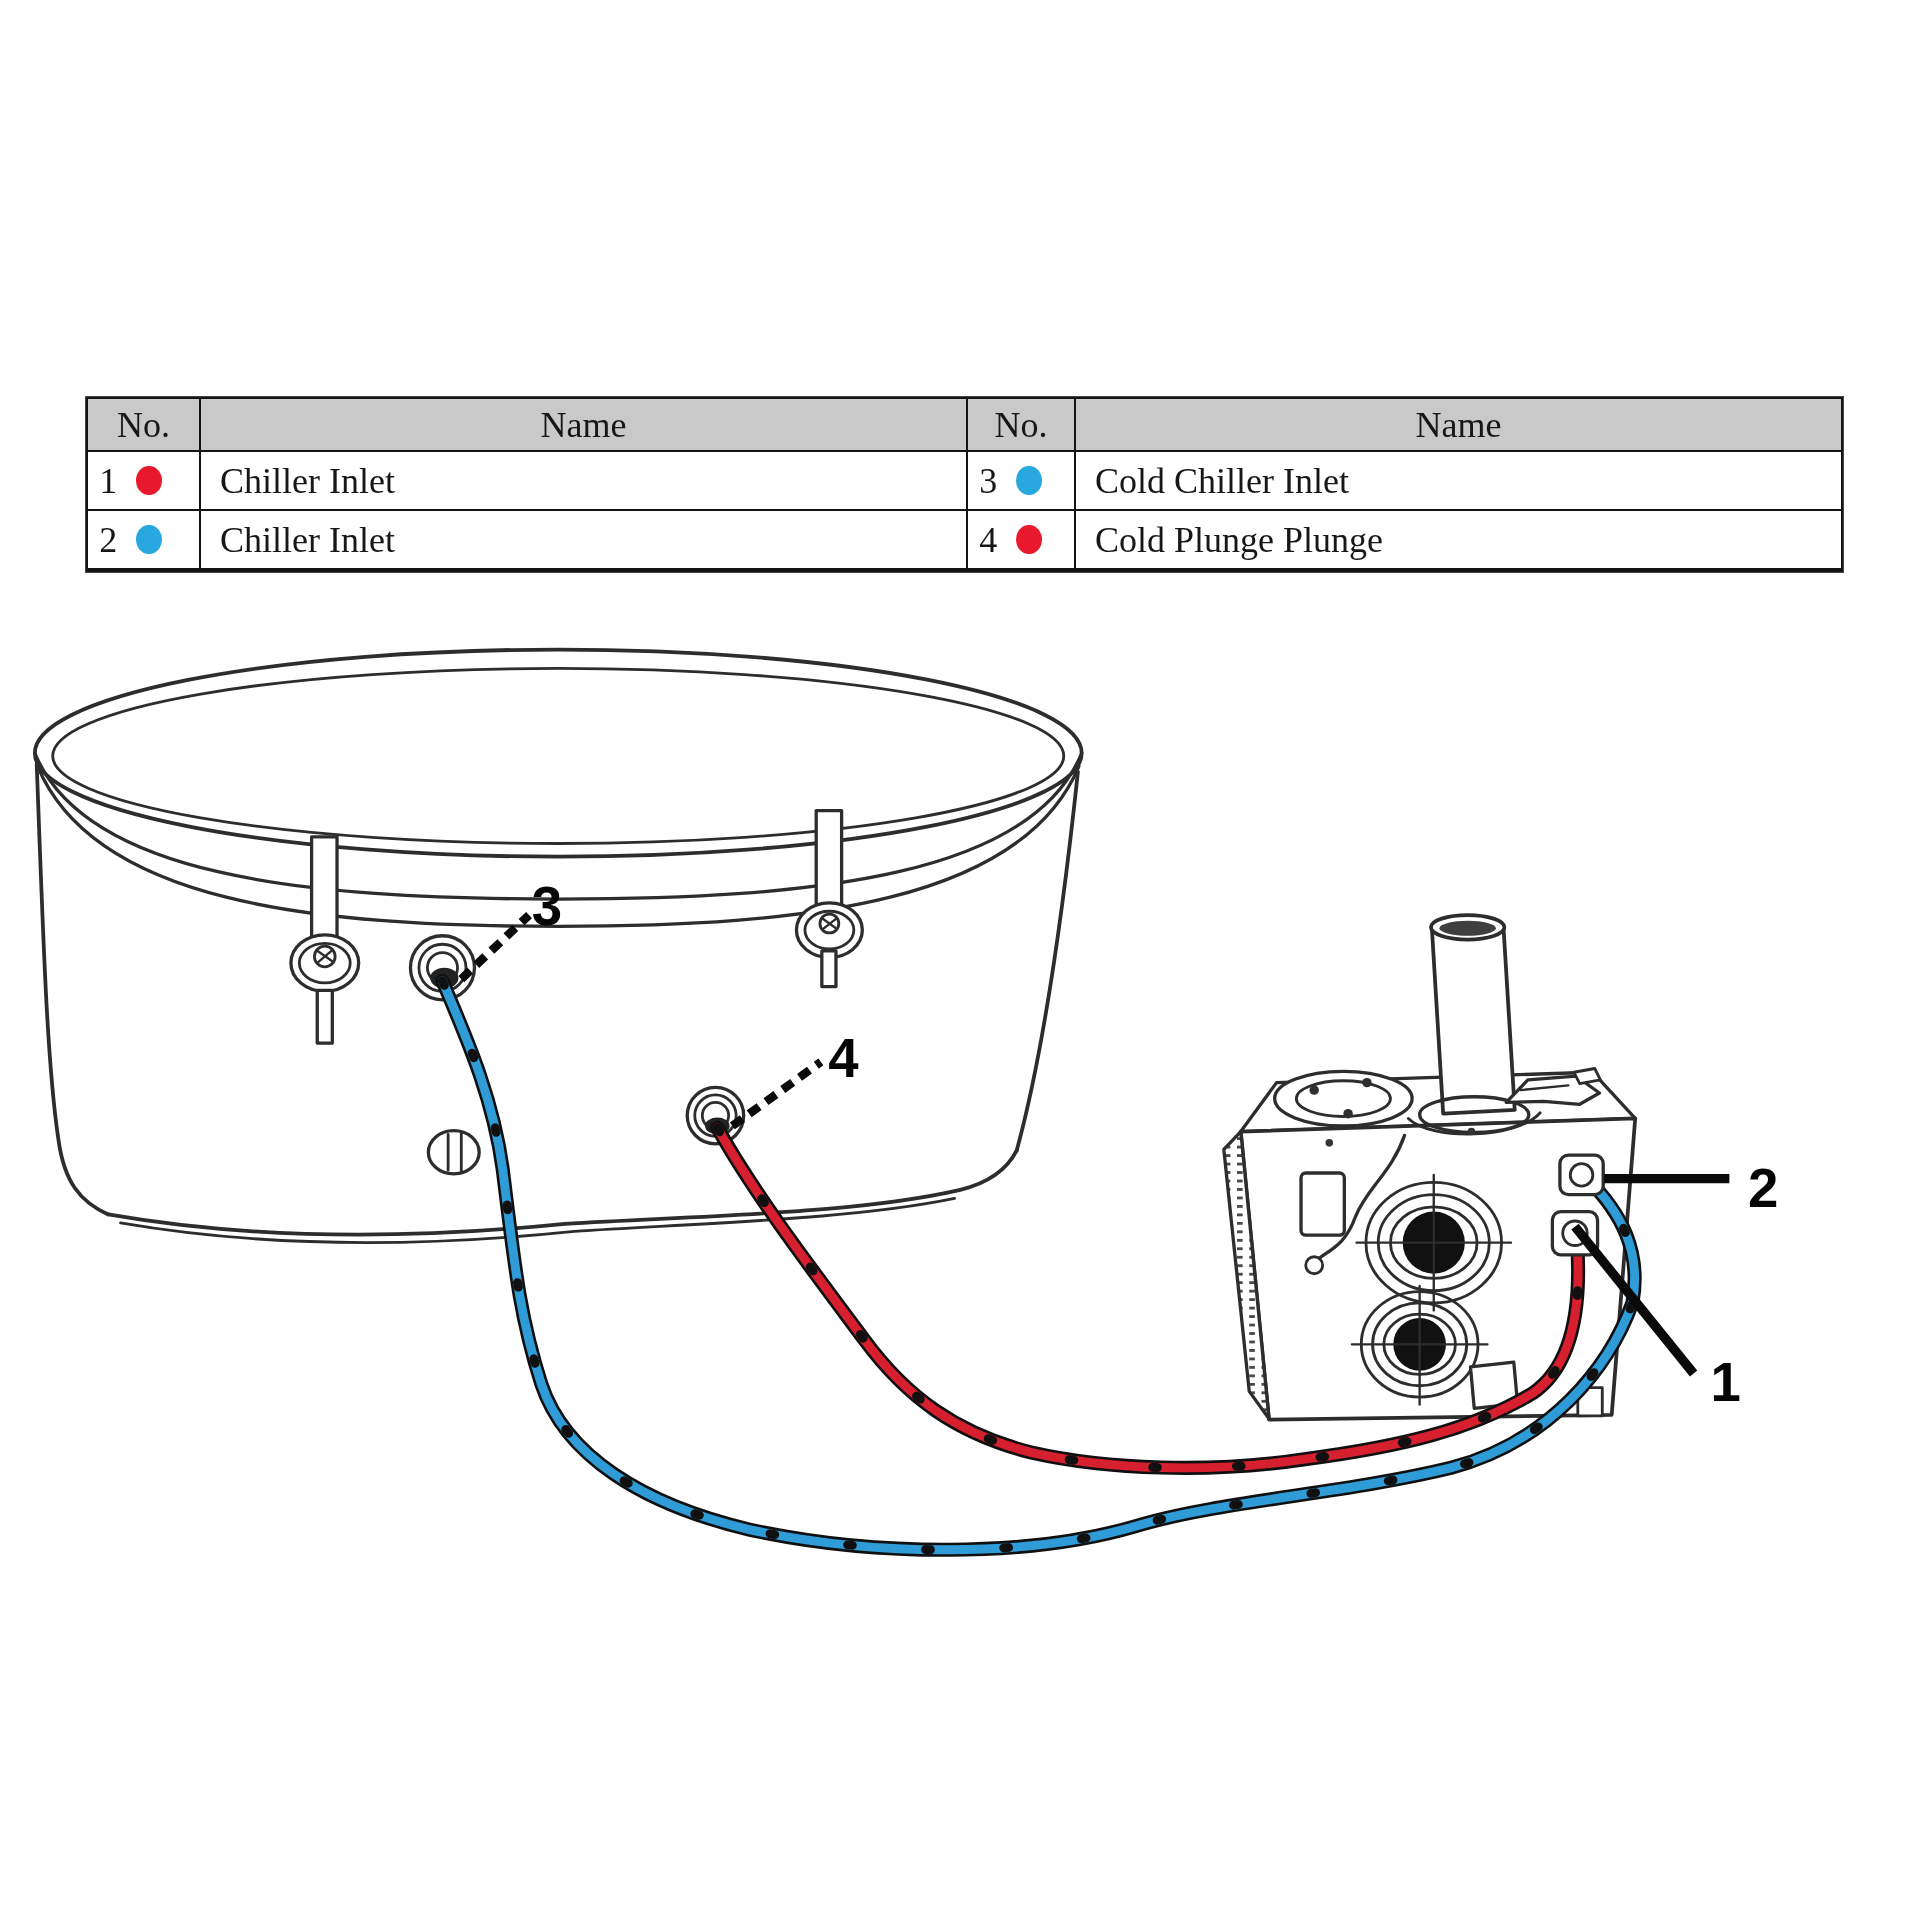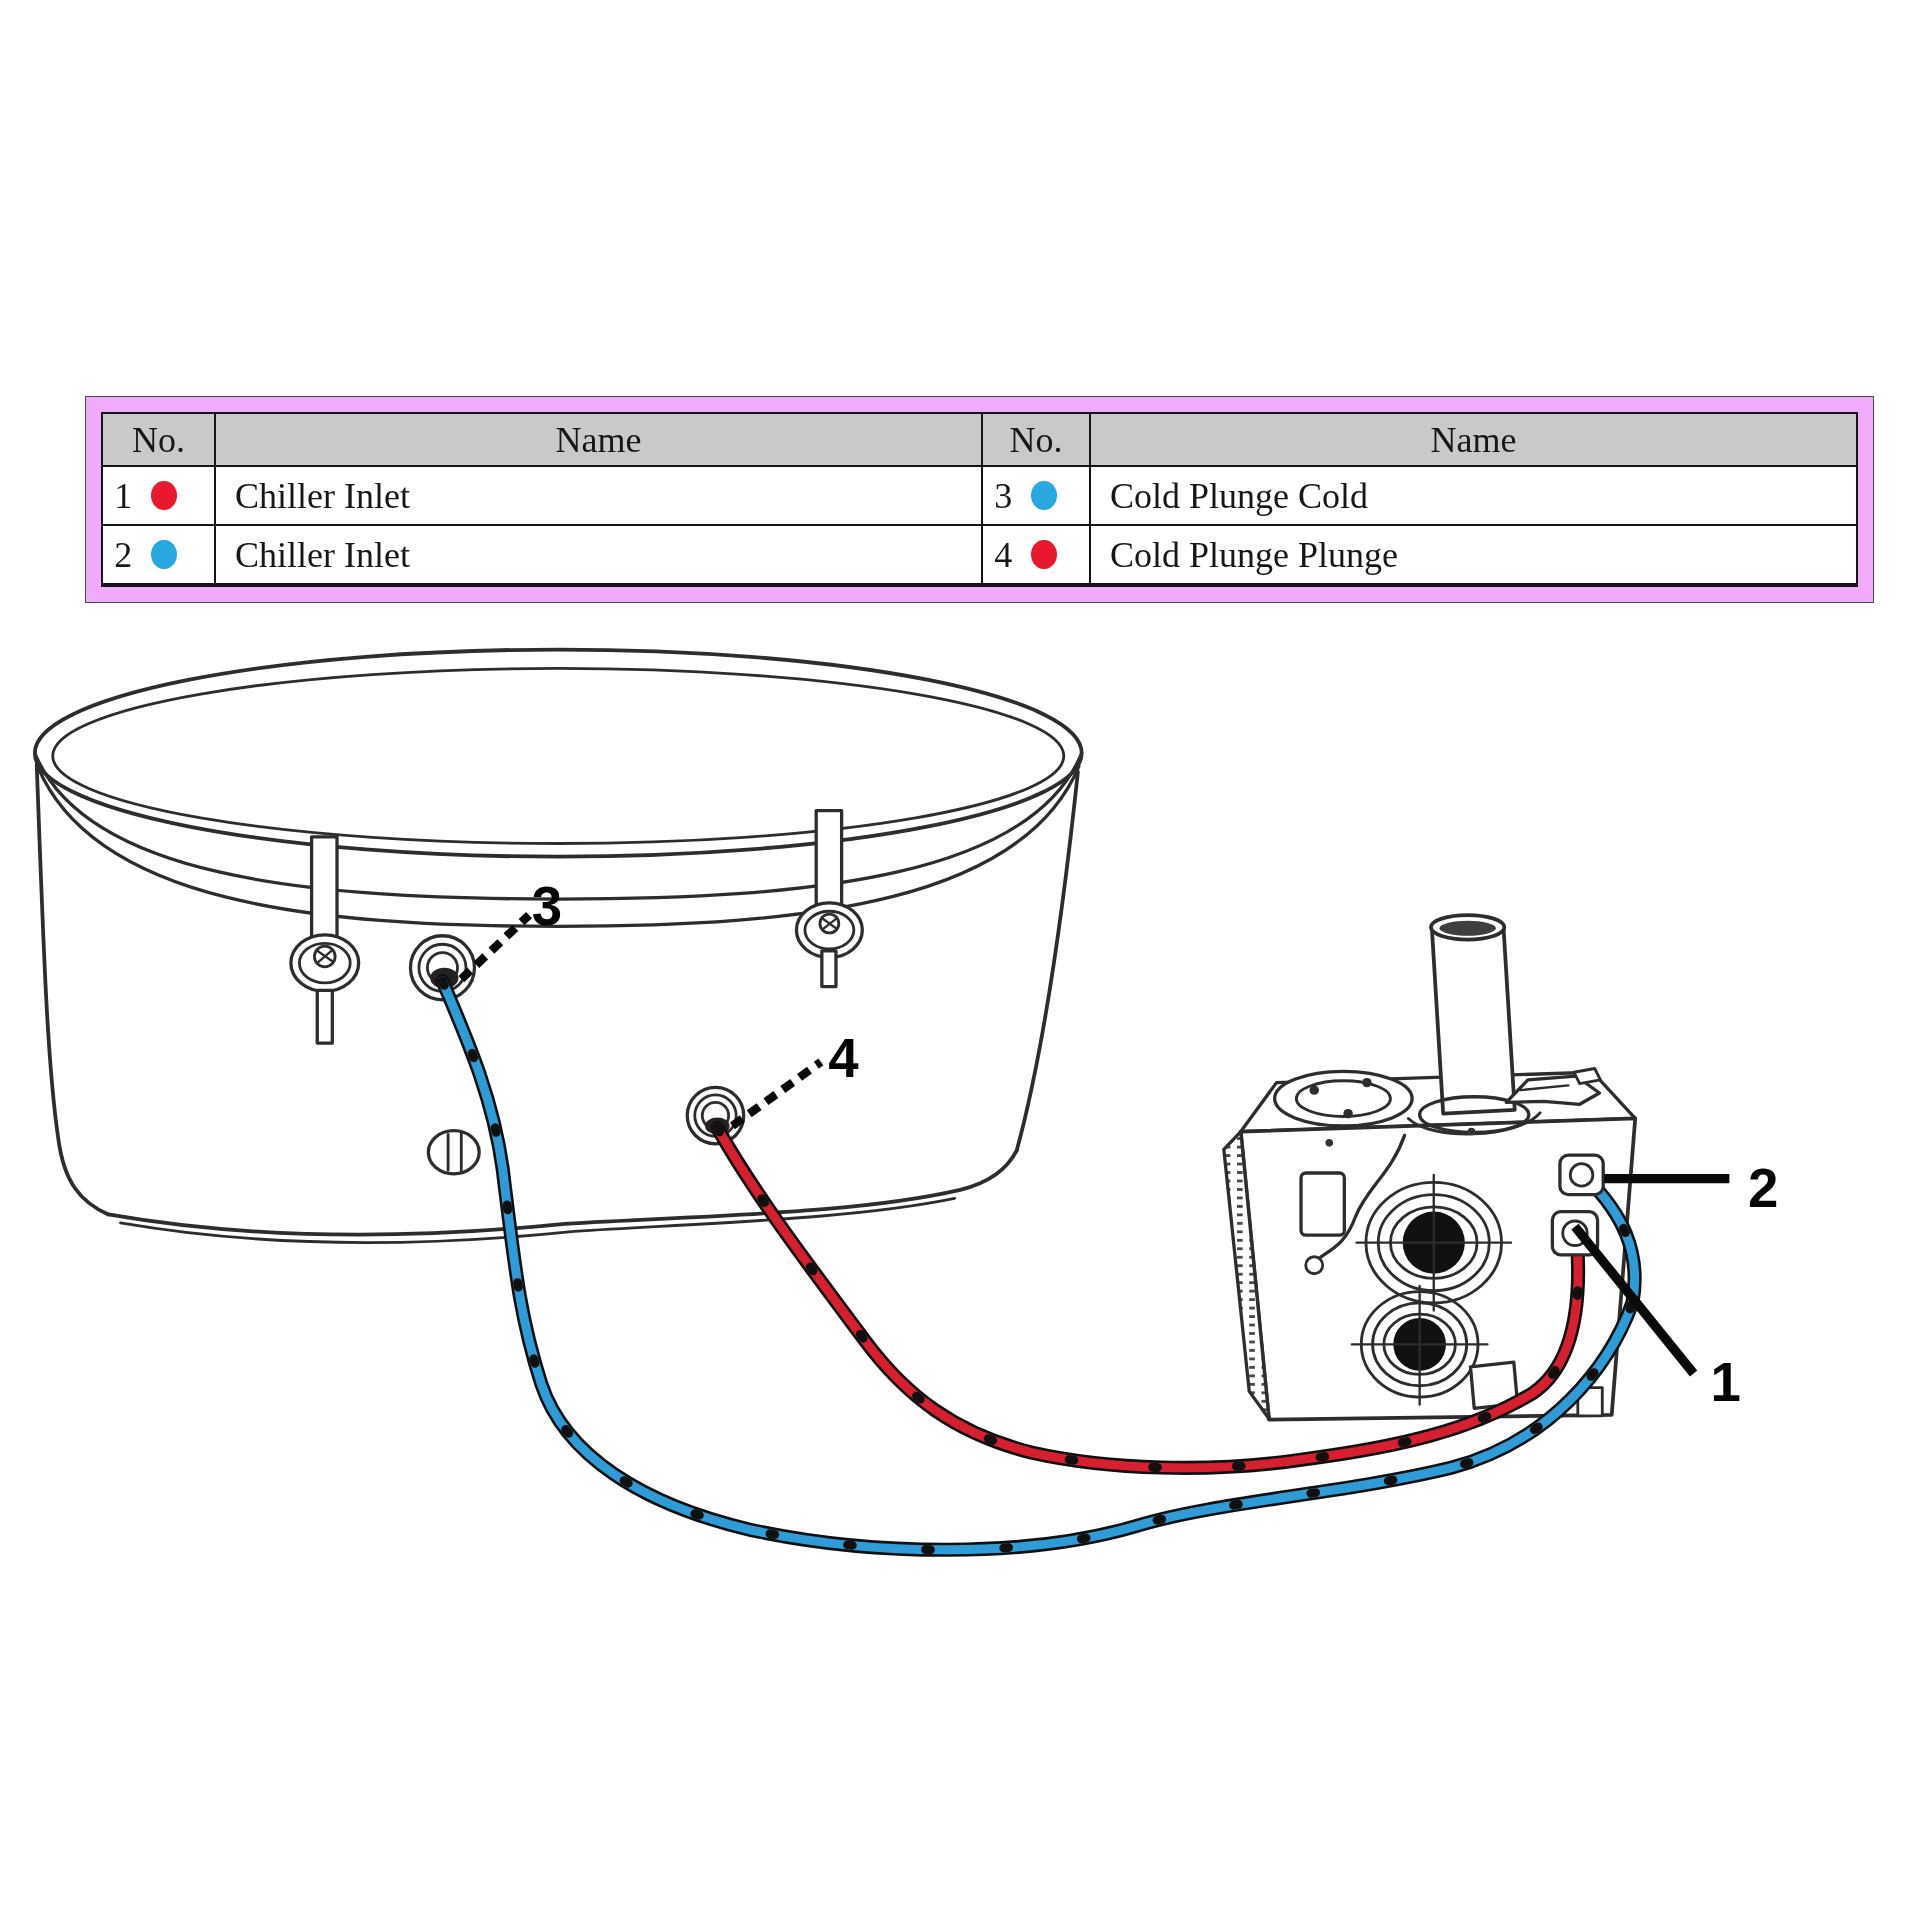--- a/index.html
+++ b/index.html
@@ -4,21 +4,21 @@
 <style>
   html,body{margin:0;padding:0;}
   body{
     width:1928px;height:1928px;position:relative;background:#ffffff;
     font-family:"Liberation Serif","DejaVu Serif",serif;overflow:hidden;
   }
   svg.diagram{position:absolute;left:0;top:0;width:1928px;height:1928px;}
   
   .table-wrap{
     position:absolute;left:85px;top:396px;
-    border:1.9px solid #4a4a4a;padding:15px;background:#f0abfc;
+    border:1.9px solid #4a4a4a;padding:0;background:#a3a3a3;
   }
   table.legend{border-collapse:collapse;table-layout:fixed;}
   table.legend th,table.legend td{
     border:2.8px solid #141414;font-size:36px;color:#171717;
     white-space:nowrap;overflow:hidden;
   }
   table.legend th{background:#c9c9c9;font-weight:normal;text-align:center;height:49px;}
   table.legend td{height:55px;background:#ffffff;}
   table.legend tbody tr:last-child td{border-bottom-width:4.7px;}
   col.c-no{width:113px;}
@@ -213,21 +213,21 @@
             <span class="dot" data-dot="red"></span>
           </span>
         </td>
         <td class="name-cell">Chiller Inlet</td>
         <td class="no-cell">
           <span class="inner">
             <span class="num">3</span>
             <span class="dot" data-dot="blue"></span>
           </span>
         </td>
-        <td class="name-cell">Cold Plunge Cold</td>
+        <td class="name-cell">Cold Chiller Inlet</td>
       </tr>
       <tr>
         <td class="no-cell">
           <span class="inner">
             <span class="num">2</span>
             <span class="dot" data-dot="blue"></span>
           </span>
         </td>
         <td class="name-cell">Chiller Inlet</td>
         <td class="no-cell">

